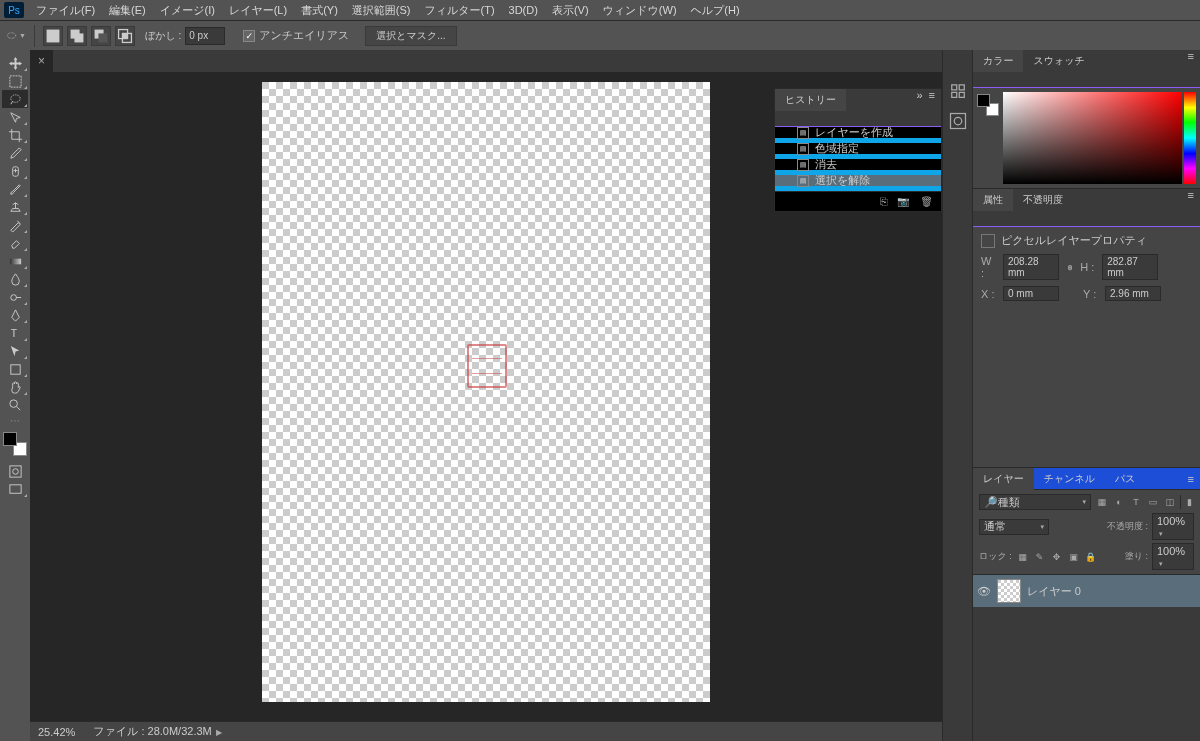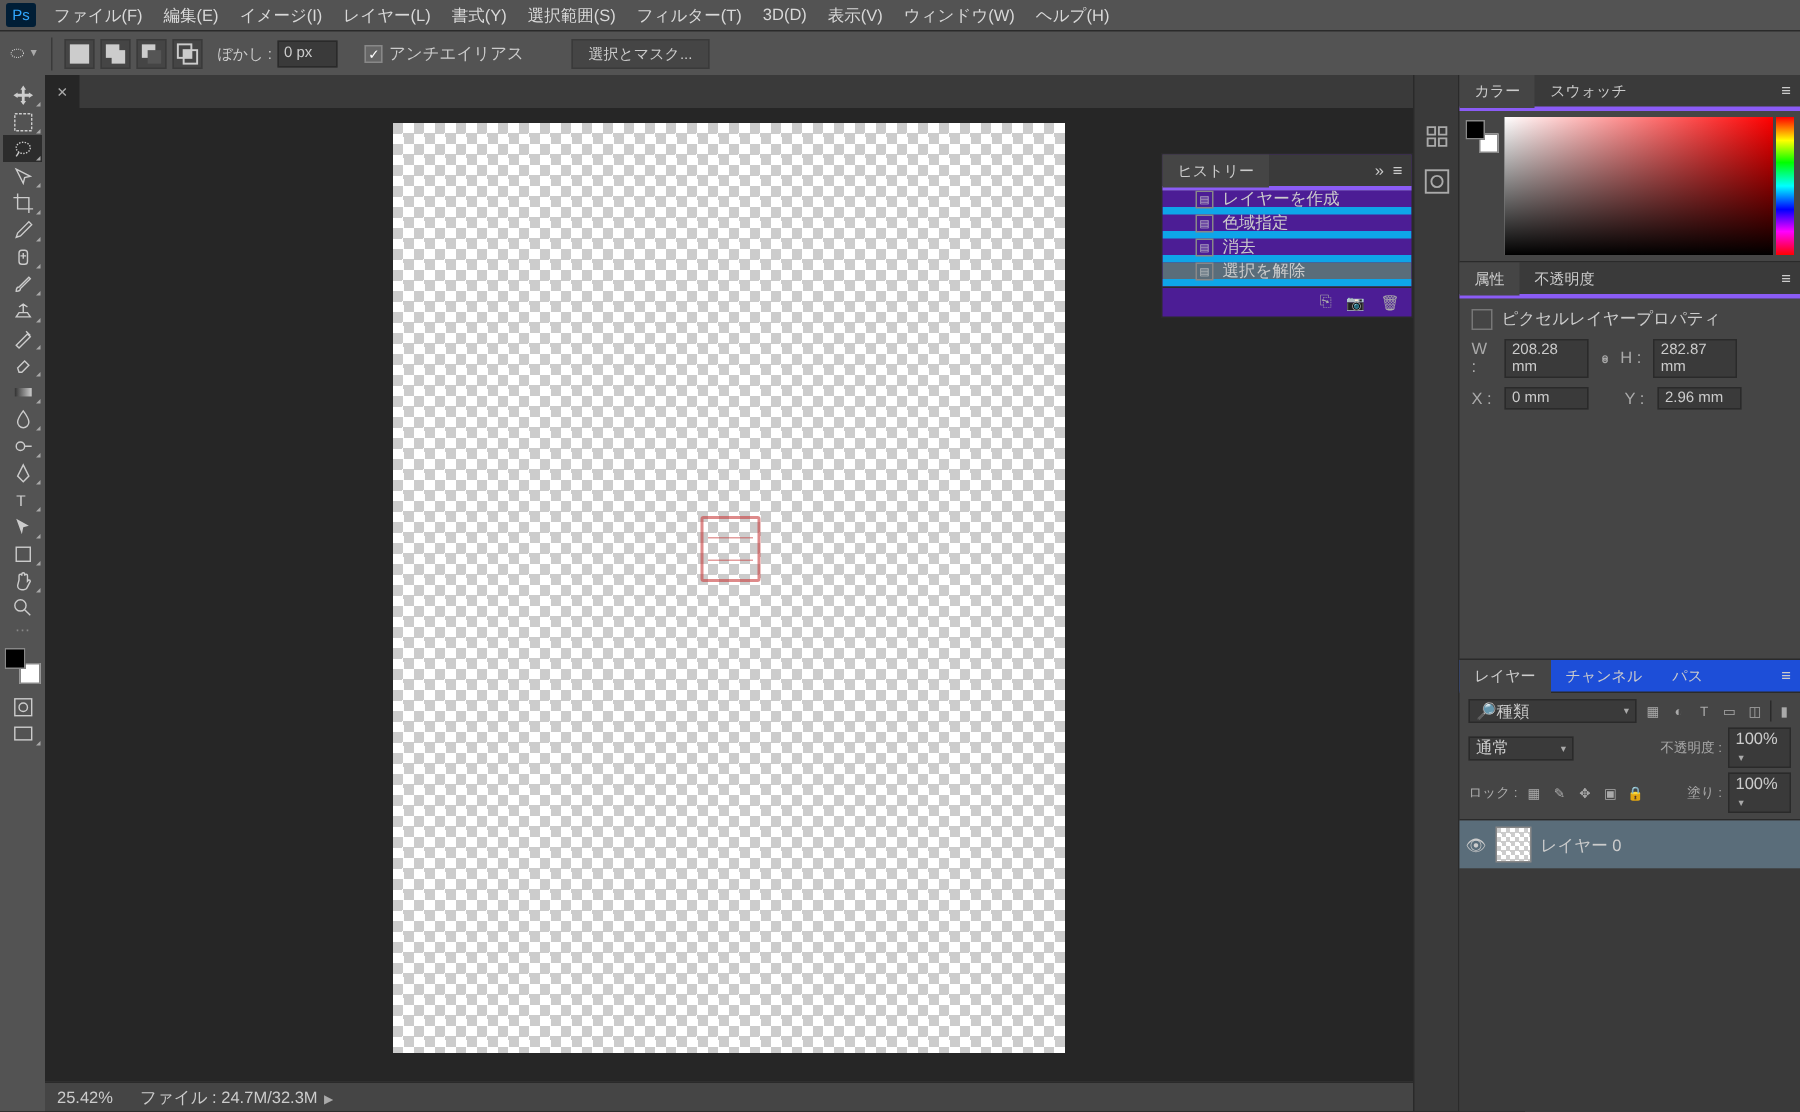--- a/index.html
+++ b/index.html
@@ -7,42 +7,42 @@
 .menubar{height:20px;background:#535353;display:flex;align-items:center;padding-left:4px;gap:2px}
 .ps-logo{width:20px;height:16px;background:#001e36;color:#31a8ff;font-weight:normal;font-size:10px;display:flex;align-items:center;justify-content:center;border-radius:2px;margin-right:4px}
 .menu-item{padding:2px 6px;font-size:11px;color:#d8d8d8}
 .optbar{height:30px;background:#535353;border-top:1px solid #2a2a2a;display:flex;align-items:center;padding-left:6px;gap:4px}
 .tool-icon{width:20px;height:20px;display:flex;align-items:center;justify-content:center}
 .divider{width:1px;height:22px;background:#3a3a3a;margin:0 4px}
 .opt-btn{width:20px;height:20px;border:1px solid #3a3a3a;background:#454545;display:flex;align-items:center;justify-content:center}
 .opt-label{font-size:10px;color:#ccc;margin-left:6px}
 .opt-input{width:40px;height:18px;background:#3a3a3a;border:1px solid #2a2a2a;color:#ccc;font-size:10px;padding:0 3px}
 .checkbox{width:12px;height:12px;border:1px solid #888;background:#666;display:inline-flex;align-items:center;justify-content:center;font-size:9px;color:#fff;margin-right:4px}
-.opt-button{height:20px;padding:0 10px;background:#454545;border:1px solid #3a3a3a;color:#ccc;font-size:10px;display:flex;align-items:center;margin-left:28px}
+.opt-button{height:20px;padding:0 10px;background:#454545;border:1px solid #3a3a3a;color:#ccc;font-size:10px;display:flex;align-items:center;margin-left:12px}
 .main{flex:1;display:flex;overflow:hidden}
 .toolbar{width:30px;background:#535353;display:flex;flex-direction:column;align-items:center;padding-top:4px;gap:0}
 .tbtn{width:26px;height:18px;display:flex;align-items:center;justify-content:center;position:relative}
 .tbtn.active{background:#2c2c2c}
 .tbtn svg{width:15px;height:15px}
 .tbtn .corner{position:absolute;bottom:1px;right:1px;width:0;height:0;border-left:3px solid transparent;border-bottom:3px solid #aaa}
 .fgbg{position:relative;width:24px;height:24px;margin:6px 0}
 .fgbg .bg{position:absolute;right:0;bottom:0;width:14px;height:14px;background:#fff;border:1px solid #888}
 .fgbg .fg{position:absolute;left:0;top:0;width:14px;height:14px;background:#000;border:1px solid #888}
 .workarea{flex:1;background:#262626;display:flex;flex-direction:column;position:relative}
 .tabbar{height:22px;background:#3a3a3a;display:flex;align-items:center}
 .doc-tab{height:22px;background:#262626;padding:0 8px;display:flex;align-items:center;font-size:10px;color:#ccc;gap:8px}
 .tab-close{color:#aaa;font-size:12px}
 .canvas-wrap{flex:1;position:relative;display:flex;align-items:flex-start;justify-content:center;padding-top:10px}
 .canvas{background-image:repeating-conic-gradient(#fff 0 25%,#ccc 0 50%);background-size:14px 14px;position:relative}
 .stamp{position:absolute;border:2px solid rgba(200,60,60,0.6);width:40px;height:44px;border-radius:2px}
 .stamp::before,.stamp::after{content:"";position:absolute;left:3px;right:3px;height:1px;background:rgba(200,60,60,0.5)}
 .stamp::before{top:12px}
 .stamp::after{bottom:12px}
-.history-panel{position:absolute;top:52px;right:0;width:168px;background:#4c1d95;border:1px solid #2a2a2a}
-.panel-tabs{height:24px;background:#3a3a3a;display:flex;align-items:center;border-bottom:3px solid #8b5cf6}
+.history-panel{position:absolute;top:38px;right:0;width:168px;background:#000000;border:1px solid #2a2a2a}
+.panel-tabs{height:38px;background:#3a3a3a;display:flex;align-items:flex-start;border-bottom:1px solid #8b5cf6}
 .panel-tab{padding:0 10px;height:22px;display:flex;align-items:center;font-size:10px}
 .panel-tab.active{background:#454545}
 .panel-menu{margin-left:auto;padding:0 6px;font-size:10px;color:#aaa;display:flex;gap:6px}
 .hist-list{max-height:80px;overflow:hidden}
 .hist-item{height:16px;display:flex;align-items:center;padding-left:22px;gap:6px;font-size:10px;border-bottom:5px solid #0ea5e9}
 .hist-item.sel{background:#5a6d7a}
 .hist-icon{width:12px;height:12px;border:1px solid #888;display:flex;align-items:center;justify-content:center;font-size:7px}
 .hist-footer{height:20px;border-top:1px solid #2a2a2a;display:flex;justify-content:flex-end;align-items:center;gap:10px;padding-right:8px}
 .hist-footer span{font-size:10px;color:#aaa}
 .dockright{width:30px;background:#3a3a3a;border-left:1px solid #2a2a2a;display:flex;flex-direction:column;align-items:center;padding-top:30px;gap:8px}
@@ -332,21 +332,21 @@
       </div>
       <div class="hist-footer">
         <span>⎘</span>
         <span>📷</span>
         <span>🗑</span>
       </div>
     </div>
 
     <div class="statusbar">
       <span>25.42%</span>
-      <span><span>ファイル : 24.7M/32.3M</span><span class="chev"> ▶</span></span>
+      <span><span>ファイル : 28.0M/32.3M</span><span class="chev"> ▶</span></span>
     </div>
   </div>
 
   <div class="dockright">
     <div class="dock-icon">
         <svg viewBox="0 0 16 16">
           <path d="M3 3h4v4H3zM9 3h4v4H9zM3 9h4v4H3zM9 9h4v4H9z" fill="none" stroke="#aaa"></path>
         </svg>
       </div>
     <div class="dock-icon">

